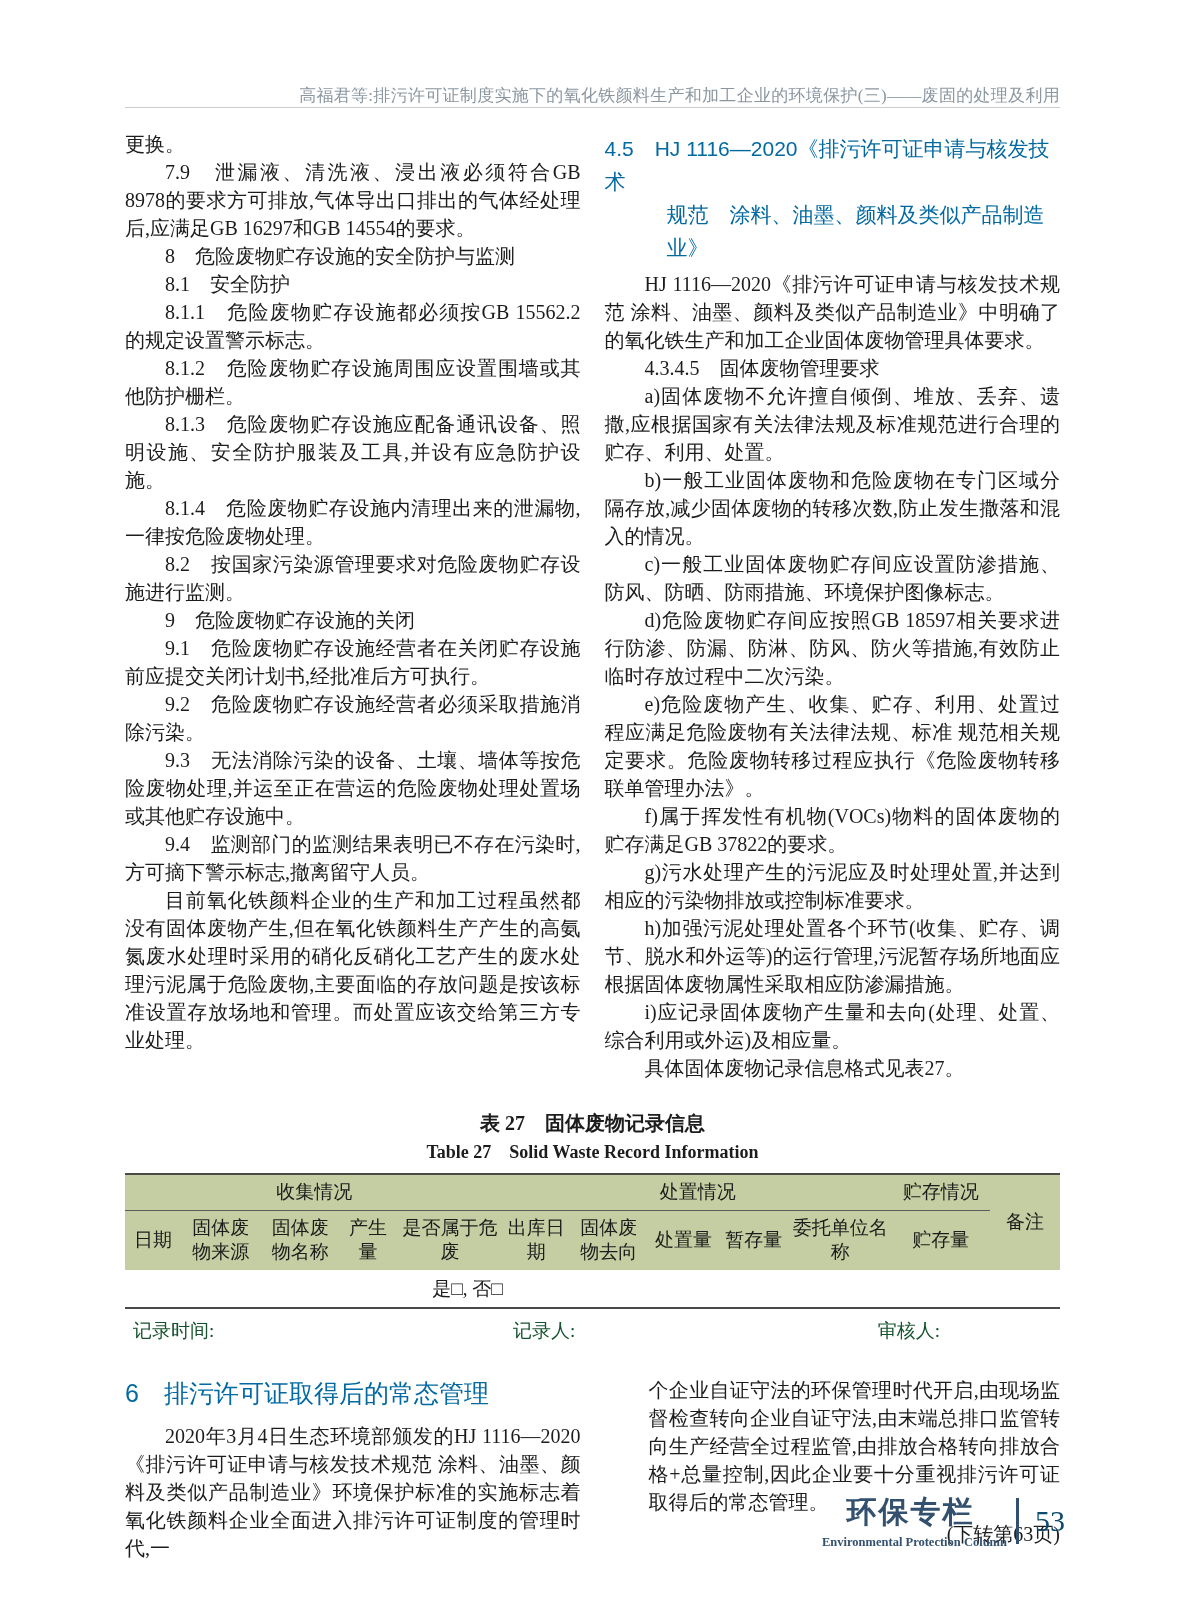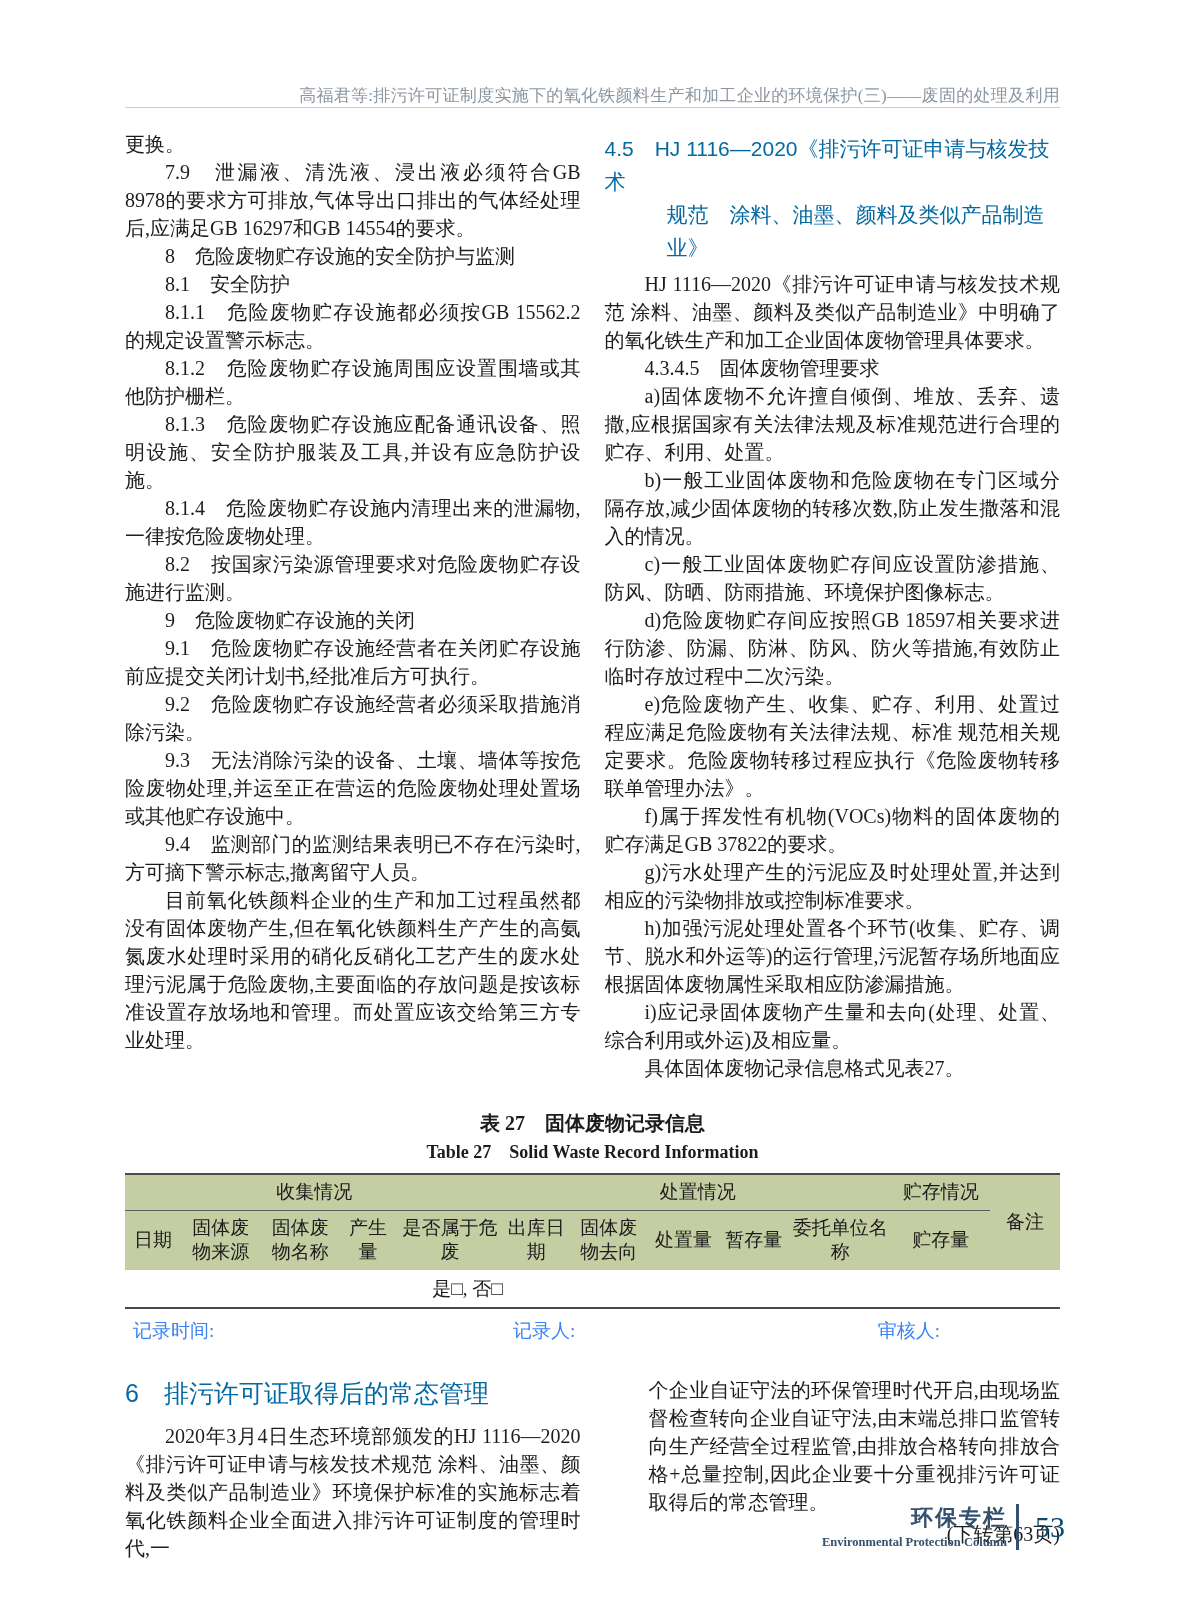--- a/index.html
+++ b/index.html
@@ -66,40 +66,41 @@
     border-bottom: 2px solid #4a4a4a;
     height: 38px;
     font-size: 19px;
     text-align: right;
     vertical-align: middle;
   }
   .record-row {
     display: flex;
     margin-top: 9px;
     font-size: 19px;
-    color: #3b82f6;
+    color: #14532d;
   }
   .record-row .r1 { width: 41.5%; padding-left: 8px; }
   .record-row .r2 { width: 39%; }
   .record-row .r3 { flex: 1; }
 
   .bottom-section { margin-top: 22px; }
   .bottom-right-para { margin-top: 10px; margin-left: 44px; }
   .turn-note { text-align: right; text-indent: 0; margin-top: 4px; }
 
   .page-footer {
     position: absolute;
     right: 122px; bottom: 50px;
     display: flex;
     align-items: center;
   }
   .footer-text { text-align: right; color: #33506e; }
   .footer-zh {
-    font-size: 22px; font-weight: bold; letter-spacing: 2px;
+    font-size: 30px; font-weight: bold; letter-spacing: 2px;
     font-family: "Liberation Sans", "DejaVu Sans", sans-serif;
+    text-align: center;
   }
   .footer-en { font-size: 12.5px; font-weight: bold; margin-top: 2px; margin-left: 8px; }
   .footer-bar { width: 3px; height: 46px; background: #33506e; margin: 0 10px 0 9px; }
   .footer-num { font-size: 30px; color: #0c4a6e; margin-left: 6px; }
 </style>
 </head>
 <body>
 
 <div class="page">
   <div class="content">

